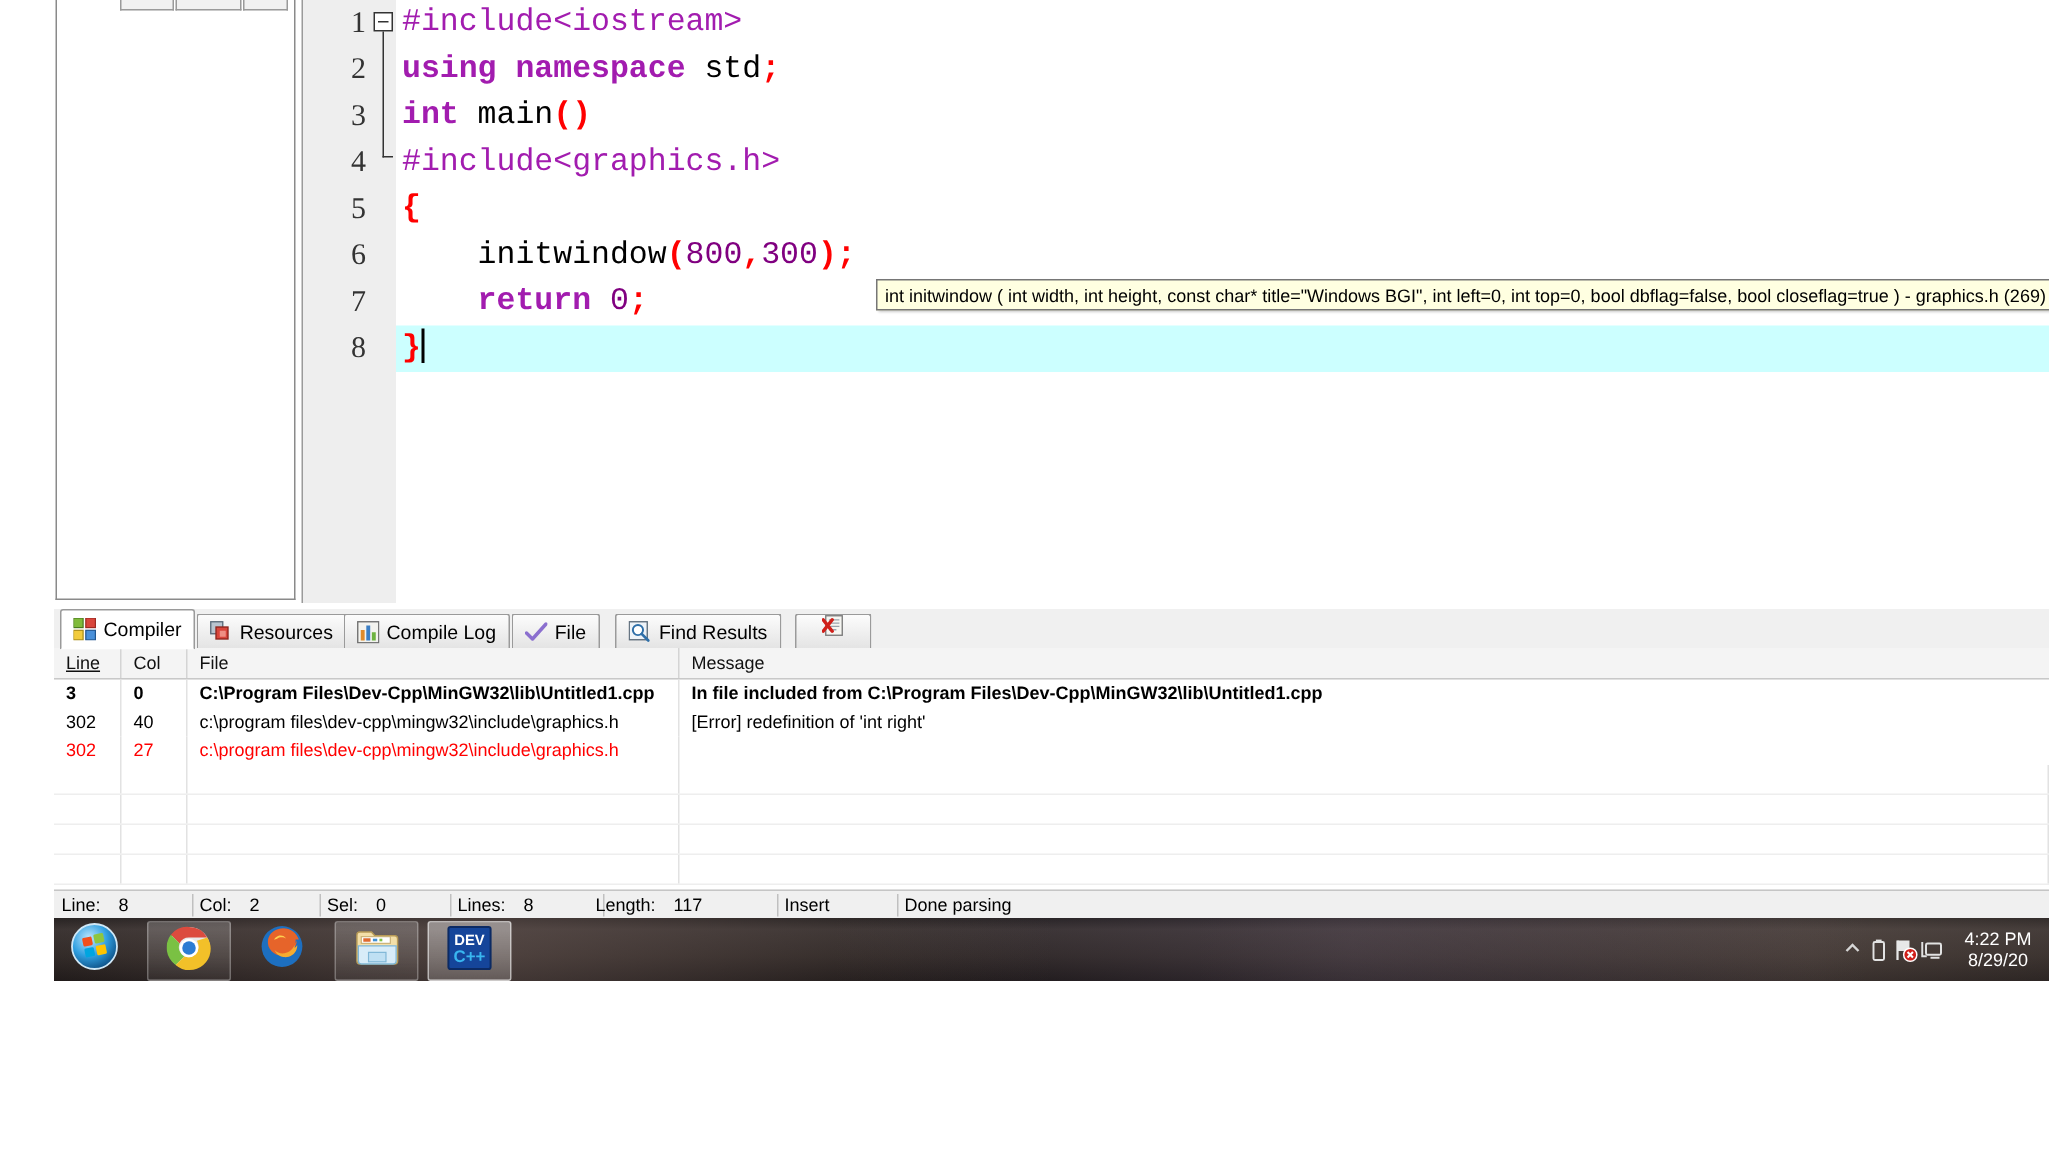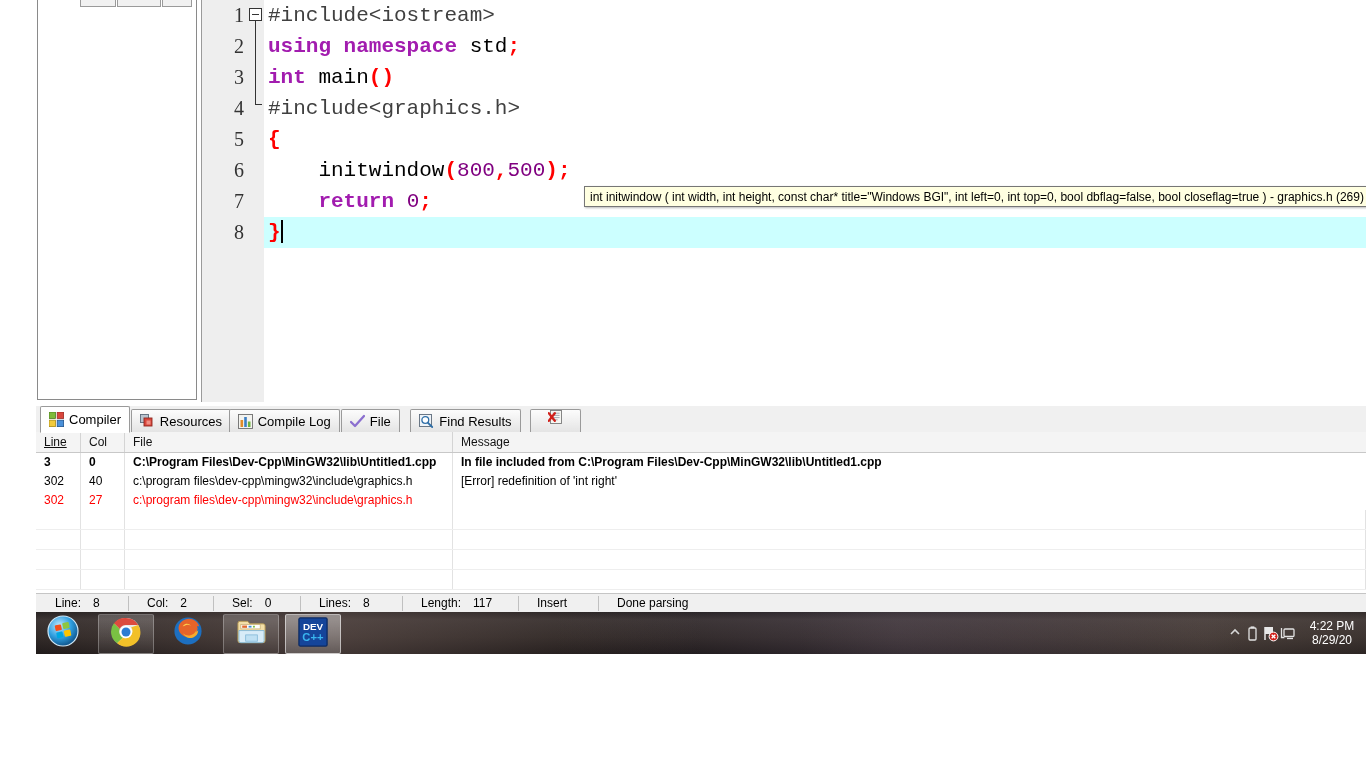--- a/index.html
+++ b/index.html
@@ -57,21 +57,21 @@
     font-size: 21px; white-space: pre; color: #000000;
     padding-left: 4px;
   }
   .line.current { background: #ccffff; }
   .lnum {
     position: absolute; left: 0; width: 42px; text-align: right;
     font-family: "Liberation Serif", serif; font-size: 20px; color: #333333;
     height: 31px; line-height: 31px;
   }
   .kw   { font-weight: bold; color: #a21caf; }
-  .pre  { color: #404040; }
+  .pre  { color: #a21caf; }
   .num  { color: #800080; }
   .punc { color: #ff0000; font-weight: bold; }
   .plain{ color: #000000; }
 
   .caret {
     display: inline-block; width: 2px; height: 23px; background: #000;
     vertical-align: -5px; margin-left: 0px;
   }
 
   
@@ -164,21 +164,21 @@
   .row.empty .cell { border-right: 1px solid #e2e2e2; }
 
   
   .statusbar {
     position: absolute; left: 36px; top: 593px; right: 0; height: 19px;
     background: #f0f0f0; border-top: 1px solid #c5c5c5;
     font-size: 12px; color: #000;
   }
   .sb-cell {
     position: absolute; top: 0; height: 19px; line-height: 19px;
-    padding-left: 19px; white-space: nowrap;
+    padding-left: 5px; white-space: nowrap;
   }
   .sb-label { color: #000; }
   .sb-val { display: inline-block; margin-left: 12px; }
   .sb-sep {
     position: absolute; top: 2px; width: 1px; height: 15px; background: #c0c0c0;
   }
 
   
   .taskbar {
     position: absolute; left: 36px; top: 612px; right: 0; height: 42px;
@@ -246,21 +246,21 @@
         <div class="fold-box"></div>
         <div class="fold-line"></div>
         <div class="fold-foot"></div>
       </div>
       <div class="code-area" id="code-area">
           <div class="line"><span class="pre">#include&lt;iostream&gt;</span></div>
           <div class="line"><span class="kw">using namespace</span><span class="plain"> std</span><span class="punc">;</span></div>
           <div class="line"><span class="kw">int</span><span class="plain"> main</span><span class="punc">()</span></div>
           <div class="line"><span class="pre">#include&lt;graphics.h&gt;</span></div>
           <div class="line"><span class="punc">{</span></div>
-          <div class="line"><span class="plain">    initwindow</span><span class="punc">(</span><span class="num">800</span><span class="punc">,</span><span class="num">500</span><span class="punc">)</span><span class="punc">;</span></div>
+          <div class="line"><span class="plain">    initwindow</span><span class="punc">(</span><span class="num">800</span><span class="punc">,</span><span class="num">300</span><span class="punc">)</span><span class="punc">;</span></div>
           <div class="line"><span class="kw">    return</span><span class="plain"> </span><span class="num">0</span><span class="punc">;</span></div>
           <div class="line current"><span class="punc">}</span><span class="caret"></span></div>
         </div>
       <div id="gutter-nums" style="position: absolute; left: 0px; top: 0px; width: 44px; height: 402px;">
           <div class="lnum" style="top: 0px;">1</div>
           <div class="lnum" style="top: 31px;">2</div>
           <div class="lnum" style="top: 62px;">3</div>
           <div class="lnum" style="top: 93px;">4</div>
           <div class="lnum" style="top: 124px;">5</div>
           <div class="lnum" style="top: 155px;">6</div>
@@ -385,21 +385,21 @@
       </div>
       <div class="sb-sep" style="left:177px"></div>
       <div class="sb-cell" style="left:177px;width:87px">
         <span class="sb-label">Sel:</span><span class="sb-val">0</span>
       </div>
       <div class="sb-sep" style="left:264px"></div>
       <div class="sb-cell" style="left:264px;width:102px">
         <span class="sb-label">Lines:</span><span class="sb-val">8</span>
       </div>
       <div class="sb-sep" style="left:366px"></div>
-      <div class="sb-cell" style="left:366px;width:116px">
+      <div class="sb-cell" style="left:356px;width:116px">
         <span class="sb-label">Length:</span><span class="sb-val">117</span>
       </div>
       <div class="sb-sep" style="left:482px"></div>
       <div class="sb-cell" style="left:482px;width:80px">Insert</div>
       <div class="sb-sep" style="left:562px"></div>
       <div class="sb-cell" style="left:562px;right:0">Done parsing</div>
     </div>
   </div>
 
   <div class="taskbar">

